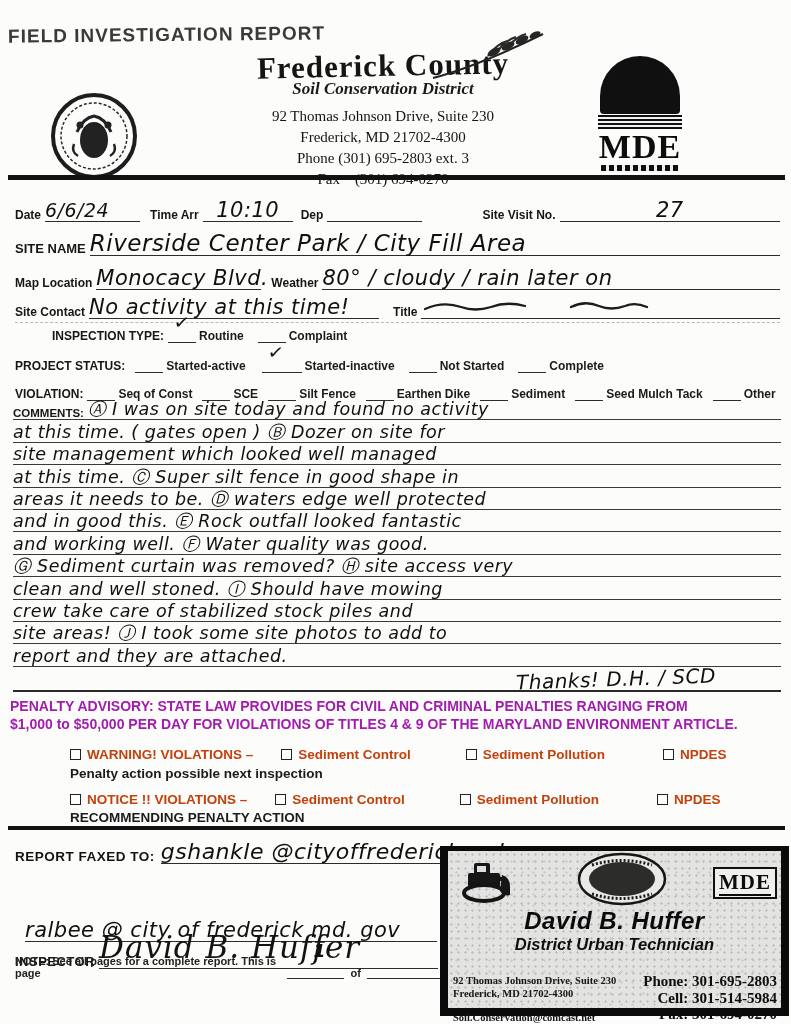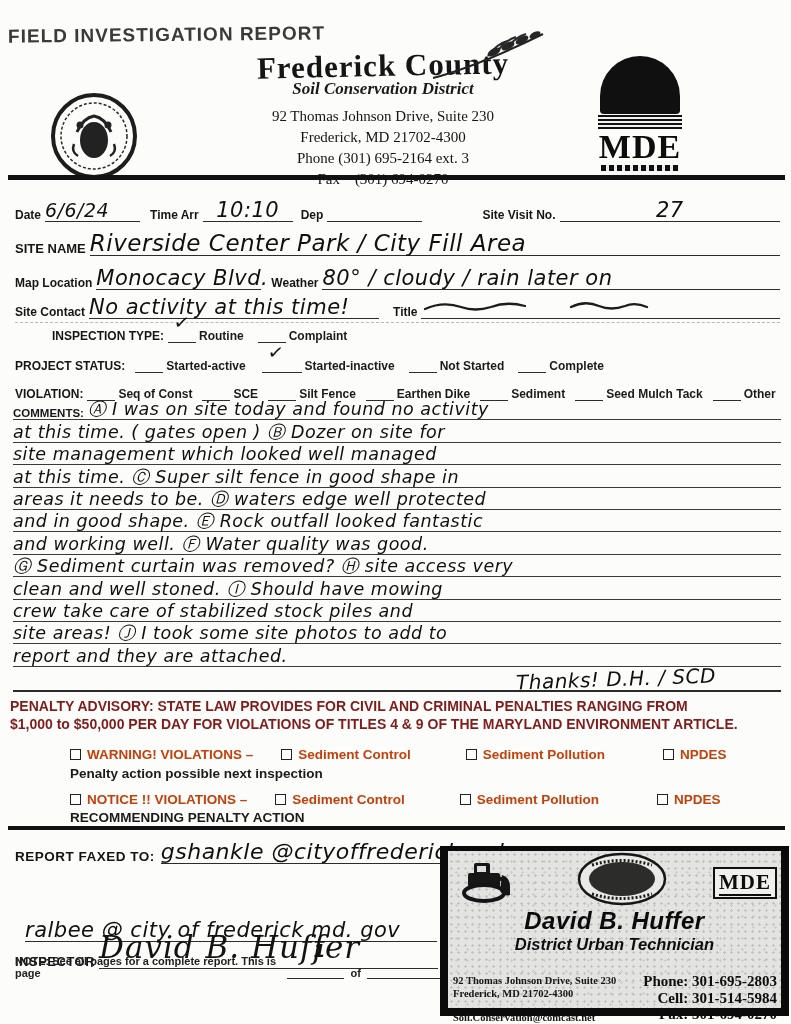--- a/index.html
+++ b/index.html
@@ -53,21 +53,21 @@
 
   
   .comments { left:13px; top:398px; width:768px; }
   .cline { height:22.4px; border-bottom:1.7px solid #3a3a3a; display:flex; align-items:flex-end; overflow:visible; }
   .cline .hand { font-size:17.5px; line-height:19px; }
   .clab { font-size:11.5px; font-weight:bold; padding-right:4px; color:#161616; }
   .signoff-row { height:25px; display:flex; justify-content:flex-end; padding-right:65px; border-bottom:2.5px solid #2a2a2a; }
   .signoff-row .hand { font-size:20px; transform:rotate(-2deg); }
 
   
-  .penalty { left:10px; top:697px; width:768px; font-size:14px; font-weight:600; line-height:18px; color:#7f1d1d; }
+  .penalty { left:10px; top:697px; width:768px; font-size:14px; font-weight:600; line-height:18px; color:#a21caf; }
   .cb { display:inline-block; width:11px; height:11px; border:1.7px solid #222; margin-right:6px; vertical-align:-1px; background:#fdfdfd; }
   .cbrow { display:flex; align-items:center; font-size:13.5px; font-weight:600; color:#c2410c; }
   .cbrow .item { white-space:nowrap; }
   .warn-row1 { left:70px; top:747px; width:700px; }
   .warn-row2 { left:70px; top:766px; font-size:13.5px; font-weight:600; }
   .not-row1  { left:70px; top:792px; width:700px; }
   .not-row2  { left:70px; top:810px; font-size:13.5px; font-weight:600; }
   .sp1{width:28px;} .sp2{width:55px;} .sp3{width:58px;}
   .r2 { top:826px; height:4px; }
 
@@ -116,21 +116,21 @@
       <circle cx="58" cy="33" r="3.5" fill="#222"></circle>
   </svg>
 </div>
 
 <div class="abs org-block">
   <div class="org-name">Frederick County</div>
   <div class="org-sub">Soil Conservation District</div>
   <div class="org-addr">
     <div>92 Thomas Johnson Drive, Suite 230</div>
     <div>Frederick, MD 21702-4300</div>
-    <div>Phone (301) 695-2164 ext. 3</div>
+    <div>Phone (301) 695-2803 ext. 3</div>
     <div style="white-space:pre;">Fax    (301) 694-0270</div>
   </div>
 </div>
 
 <div class="abs wheat-wrap">
   <svg width="120" height="60" viewBox="0 0 120 60">
     <path d="M5 52 Q50 40 115 8" fill="none" stroke="#222" stroke-width="2"></path>
     <path d="M60 30 q8 -12 22 -16 M70 25 q6 -10 18 -14 M82 19 q6 -8 16 -11" fill="none" stroke="#2a2a2a" stroke-width="2"></path>
     <ellipse cx="66" cy="26" rx="7" ry="3.5" transform="rotate(-28 66 26)" fill="#262626"></ellipse>
     <ellipse cx="80" cy="20" rx="7" ry="3.5" transform="rotate(-28 80 20)" fill="#262626"></ellipse>
@@ -233,21 +233,21 @@
   <div class="cline">
       <span class="hand">site management which looked well managed</span>
     </div>
   <div class="cline">
       <span class="hand">at this time. Ⓒ Super silt fence in good shape in</span>
     </div>
   <div class="cline">
       <span class="hand">areas it needs to be. Ⓓ waters edge well protected</span>
     </div>
   <div class="cline">
-      <span class="hand">and in good shape. Ⓔ Rock outfall looked fantastic</span>
+      <span class="hand">and in good this. Ⓔ Rock outfall looked fantastic</span>
     </div>
   <div class="cline">
       <span class="hand">and working well. Ⓕ Water quality was good.</span>
     </div>
   <div class="cline">
       <span class="hand">Ⓖ Sediment curtain was removed? Ⓗ site access very</span>
     </div>
   <div class="cline">
       <span class="hand">clean and well stoned. Ⓘ Should have mowing</span>
     </div>

